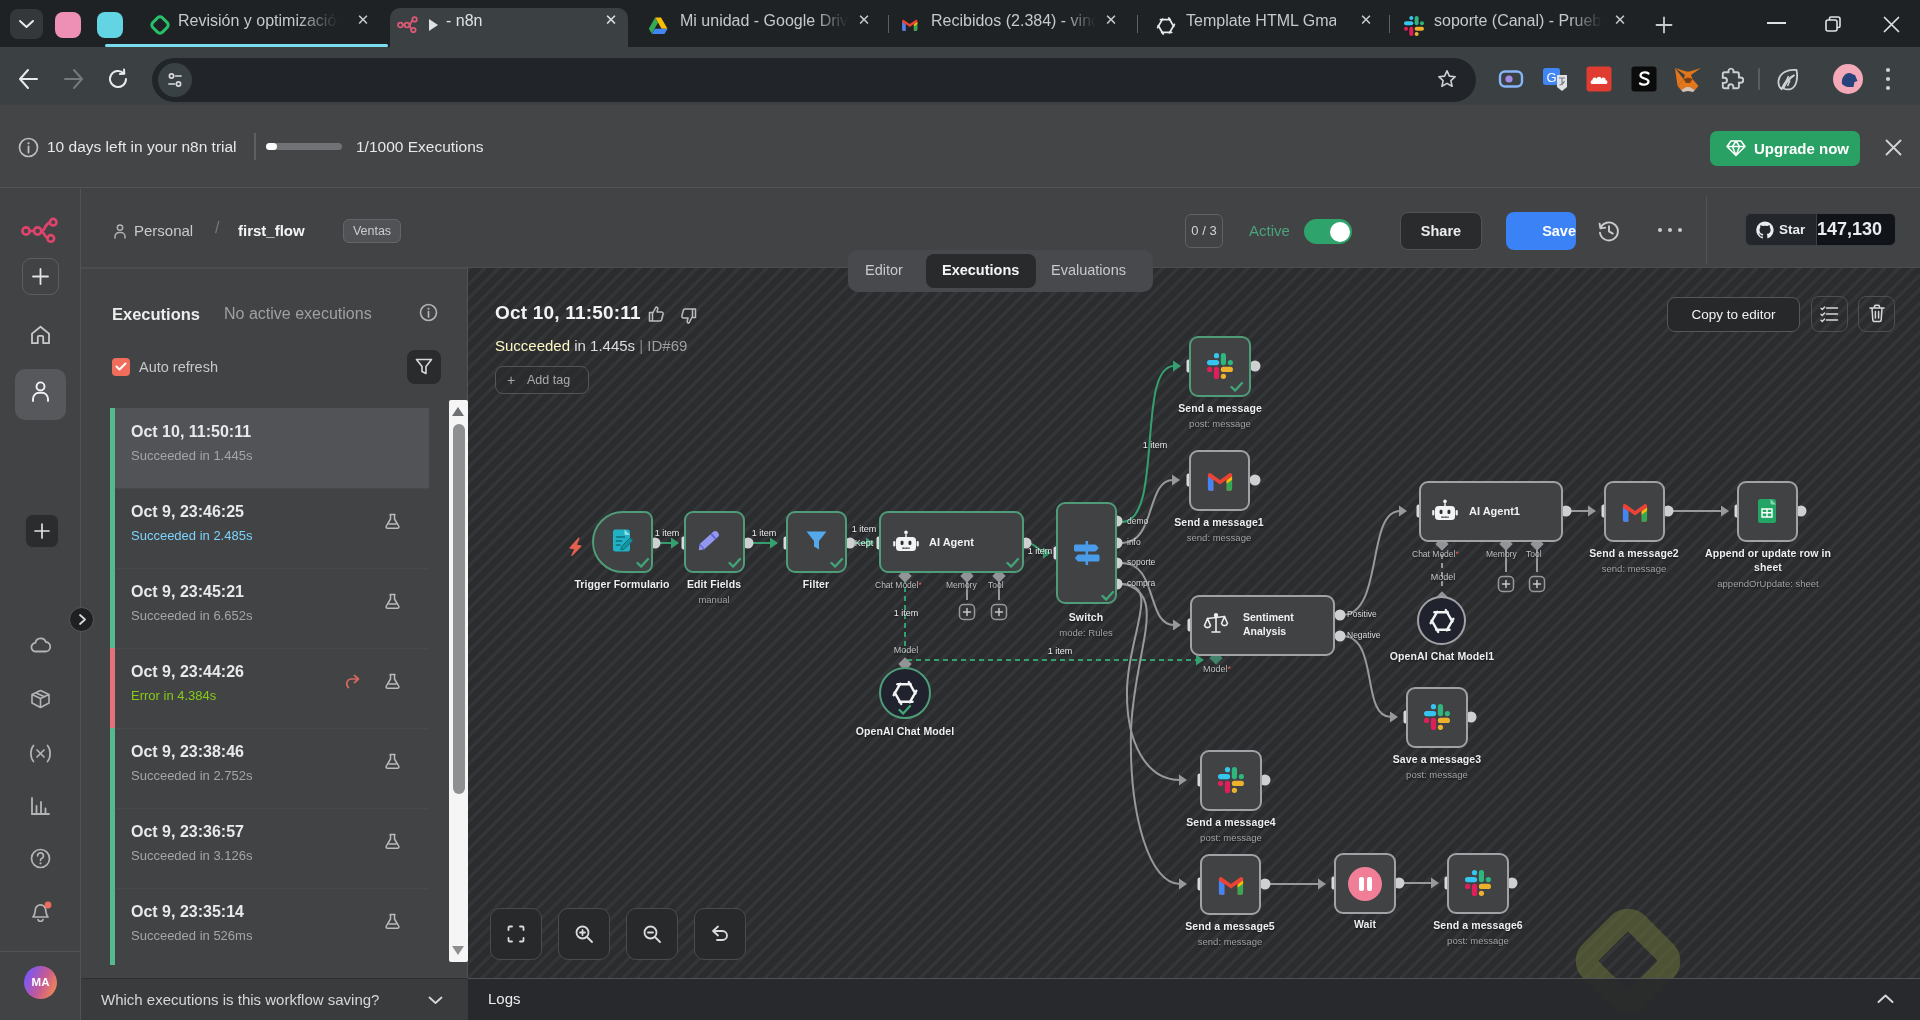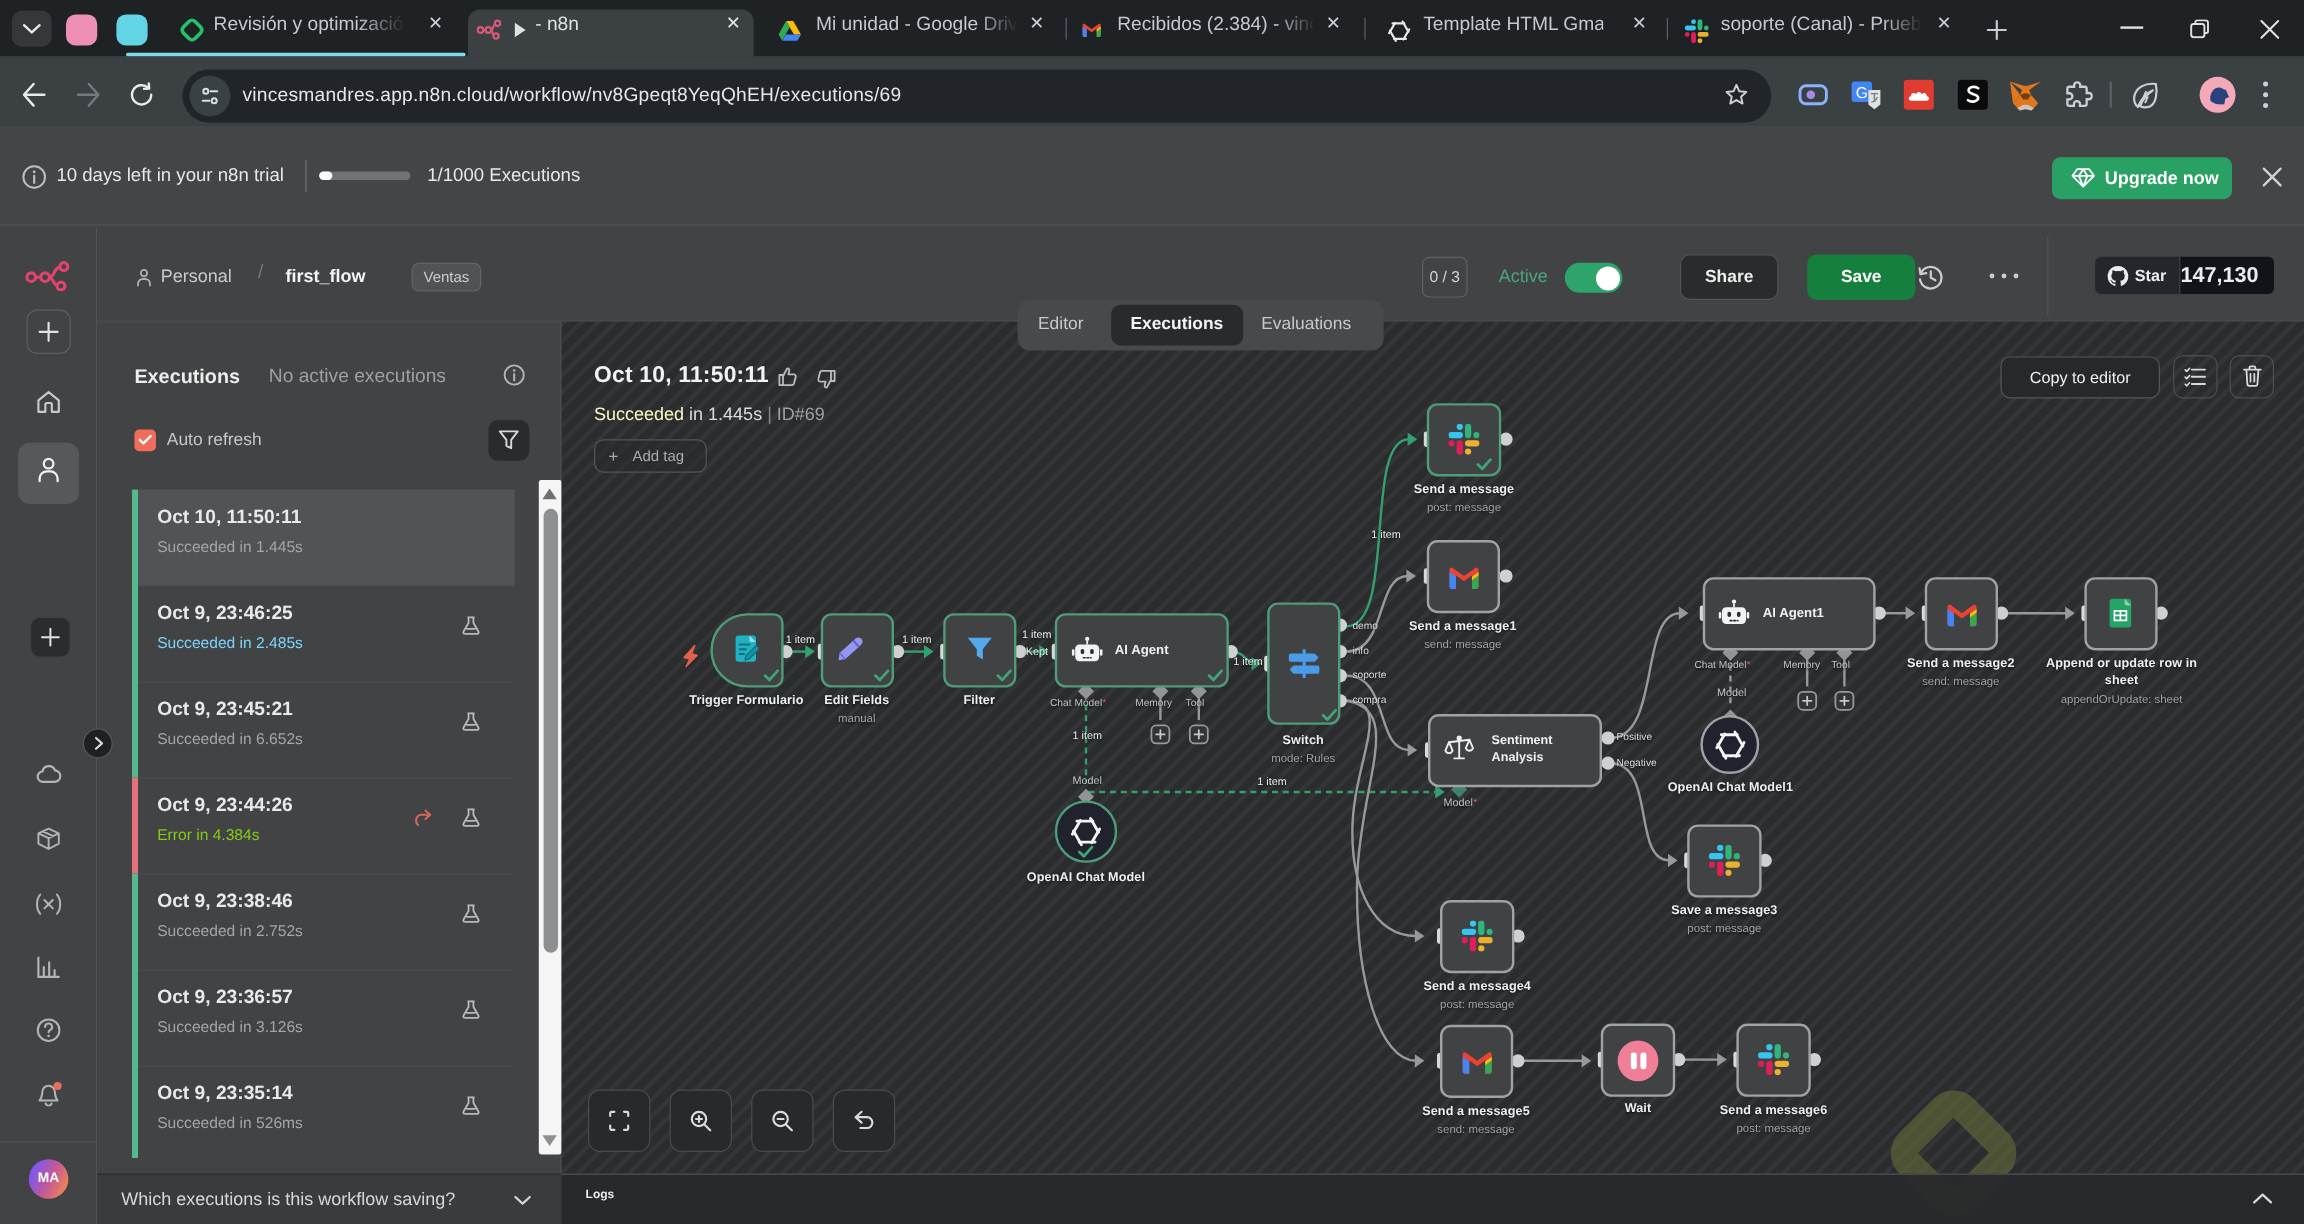--- a/index.html
+++ b/index.html
@@ -134,21 +134,20 @@
     <div id="urlpill"></div>
     <div class="a" style="left:158px;top:63px;width:34px;height:34px;border-radius:17px;background:#3a4145"></div>
     <svg class="a" style="left:166px;top:71px;" width="18" height="18" viewBox="0 0 18 18" fill="none">
       <g stroke="#dadce0" stroke-width="1.7" stroke-linecap="round">
         <circle cx="5.5" cy="5" r="2.1"></circle>
         <path d="M9.5 5 H15"></path>
         <circle cx="12.5" cy="13" r="2.1"></circle>
         <path d="M3 13 H8.5"></path>
       </g>
     </svg>
-    <div class="a" style="left:202px;top:71px;font-size:16px;color:#e4e6e9;letter-spacing:.2px">vincesmandres.app.n8n.cloud/workflow/nv8Gpeqt8YeqQhEH/executions/69</div>
     <svg class="a" style="left:1437px;top:69px;" width="20" height="20" viewBox="0 0 20 20" fill="none">
       <path d="M10 1.8 L12.4 7.1 L18.2 7.7 L13.9 11.6 L15.1 17.3 L10 14.4 L4.9 17.3 L6.1 11.6 L1.8 7.7 L7.6 7.1 Z" stroke="#cdd1d5" stroke-width="1.6" stroke-linejoin="round"></path>
     </svg>
     <svg class="a" style="left:1496px;top:64px;" width="30" height="30" viewBox="0 0 30 30" fill="none">
       <rect x="4" y="7.5" width="22" height="15" rx="5" stroke="#8ab4f8" stroke-width="2.4"></rect>
       <circle cx="13" cy="15" r="3.6" fill="#a58be8"></circle>
     </svg>
     <svg class="a" style="left:1542px;top:65px;" width="27" height="27" viewBox="0 0 27 27" fill="none">
       <rect x="1" y="3" width="17" height="17" rx="2.5" fill="#4086f4"></rect>
       <text x="9.5" y="16.5" font-size="13" fill="#fff" text-anchor="middle" font-family="Liberation Sans">G</text>
@@ -271,21 +270,21 @@
     </svg>
     <div class="a" style="left:134px;top:222px;font-size:15px;color:#c9cacc">Personal</div>
     <div class="a" style="left:215px;top:219px;font-size:16px;color:#77787b">/</div>
     <div class="a" style="left:238px;top:222px;font-size:15px;font-weight:700;color:#f4f5f6">first_flow</div>
     <div class="a" style="left:343px;top:219px;width:58px;height:24px;background:#515255;border:1px solid #646568;border-radius:6px;text-align:center;line-height:22px;font-size:12.5px;color:#cbccce">Ventas</div>
     <div class="a" style="left:1185px;top:214px;width:38px;height:34px;border:1px solid #606165;border-radius:6px;text-align:center;line-height:32px;font-size:13px;color:#d3d4d6">0 / 3</div>
     <div class="a" style="left:1249px;top:222px;font-size:15px;color:#4aa47d">Active</div>
     <div class="a" style="left:1304px;top:219px;width:48px;height:25px;border-radius:13px;background:#2fa36c"></div>
     <div class="a" style="left:1330px;top:221.5px;width:20px;height:20px;border-radius:50%;background:#fff"></div>
     <div class="a" style="left:1400px;top:212px;width:82px;height:38px;background:#2a2b2c;border:1px solid #525356;border-radius:8px;text-align:center;line-height:36px;font-size:14.5px;font-weight:600;color:#eceded">Share</div>
-    <div class="a" style="left:1506px;top:212px;width:90px;height:38px;background:#15803d;border-radius:8px;text-align:center;line-height:38px;font-size:14.5px;font-weight:600;color:#fff">Save</div>
+    <div class="a" style="left:1506px;top:212px;width:70px;height:38px;background:#3b82f6;border-radius:8px;text-align:right;line-height:38px;font-size:14.5px;font-weight:600;color:#fff">Save</div>
     <svg class="a" style="left:1597px;top:219px;" width="24" height="24" viewBox="0 0 24 24" fill="none">
       <path d="M3.4 9.4 a9 9 0 1 1 -0.4 4.4 M2.6 4.6 L3.4 9.4 L8.2 8.6" stroke="#cbccce" stroke-width="1.9" fill="none" stroke-linecap="round" stroke-linejoin="round"></path>
       <path d="M12 7.2 V12.4 L15.8 14.6" stroke="#cbccce" stroke-width="1.9" stroke-linecap="round"></path>
     </svg>
     <svg class="a" style="left:1656px;top:226px;" width="28" height="8" viewBox="0 0 28 8" fill="none">
       <g fill="#cbccce">
         <circle cx="4" cy="4" r="2"></circle>
         <circle cx="14" cy="4" r="2"></circle>
         <circle cx="24" cy="4" r="2"></circle>
       </g>
@@ -369,21 +368,21 @@
     <div class="a" style="left:452.5px;top:424px;width:12px;height:370px;background:#8e8f91;border-radius:6px"></div>
     <div class="a" style="left:452px;top:946px;width:0;height:0;border-left:6.5px solid transparent;border-right:6.5px solid transparent;border-top:9px solid #8e8f91"></div>
     <div id="wbar"></div>
     <div class="a" style="left:101px;top:991px;font-size:15px;color:#d6d7d9;z-index:10">Which executions is this workflow saving?</div>
     <svg class="a" style="left:428px;top:996px;z-index:10" width="15" height="9" viewBox="0 0 15 9" fill="none">
       <path d="M1.5 1.5 L7.5 7 L13.5 1.5" stroke="#d6d7d9" stroke-width="1.8" fill="none" stroke-linecap="round" stroke-linejoin="round"></path>
     </svg>
 <div id="canvas"></div>
     <div class="a" style="left:1584px;top:917px;width:88px;height:88px;border:23px solid rgba(116,124,58,.48);border-radius:24px;transform:rotate(45deg);z-index:1"></div>
     <div id="logsbar"></div>
-    <div class="a" style="left:488px;top:990px;font-size:10px;font-weight:700;color:#eceded;z-index:10">Logs</div>
+    <div class="a" style="left:488px;top:990px;font-size:15px;font-weight:400;color:#eceded;z-index:10">Logs</div>
     <svg class="a" style="left:1877px;top:994px;z-index:10" width="17" height="10" viewBox="0 0 17 10" fill="none">
       <path d="M1.5 8 L8.5 1.5 L15.5 8" stroke="#d6d7d9" stroke-width="1.9" fill="none" stroke-linecap="round" stroke-linejoin="round"></path>
     </svg>
     <div class="a" style="left:495px;top:302px;font-size:19px;font-weight:700;color:#f2f3f4;z-index:4;letter-spacing:.2px">Oct 10, 11:50:11</div>
     <svg class="a" style="left:648px;top:305px;z-index:4" width="17" height="18" viewBox="0 0 17 18" fill="none">
       <path d="M1.5 7.5 h3 V16 h-3 Z M4.5 8.5 L8 2 a1.8 1.8 0 0 1 1.8 1.8 L9 7 h4.6 a1.6 1.6 0 0 1 1.5 2 l-1.5 5.8 a1.7 1.7 0 0 1 -1.6 1.2 H4.5 Z" stroke="#bbbcbe" stroke-width="1.5" stroke-linejoin="round"></path>
     </svg>
     <svg class="a" style="left:681px;top:307px;z-index:4" width="17" height="18" viewBox="0 0 17 18" fill="none">
       <path transform="rotate(180 8 9)" d="M1.5 7.5 h3 V16 h-3 Z M4.5 8.5 L8 2 a1.8 1.8 0 0 1 1.8 1.8 L9 7 h4.6 a1.6 1.6 0 0 1 1.5 2 l-1.5 5.8 a1.7 1.7 0 0 1 -1.6 1.2 H4.5 Z" stroke="#bbbcbe" stroke-width="1.5" stroke-linejoin="round"></path>
     </svg>

